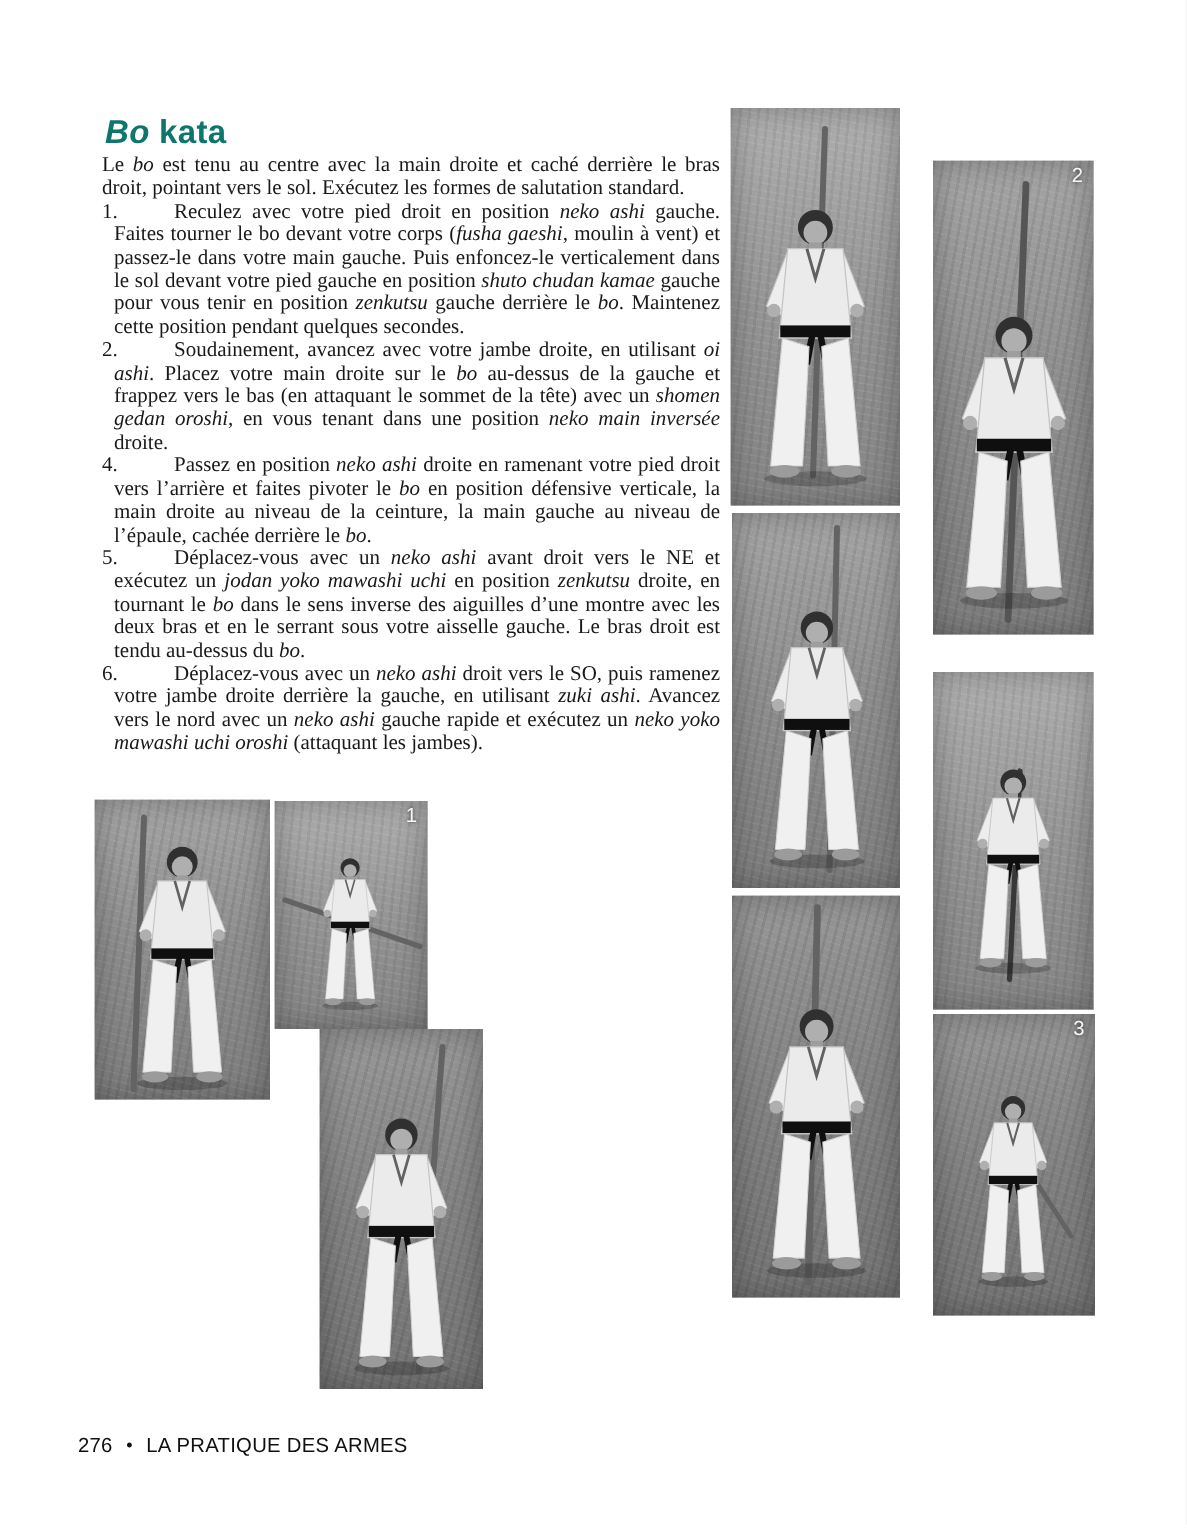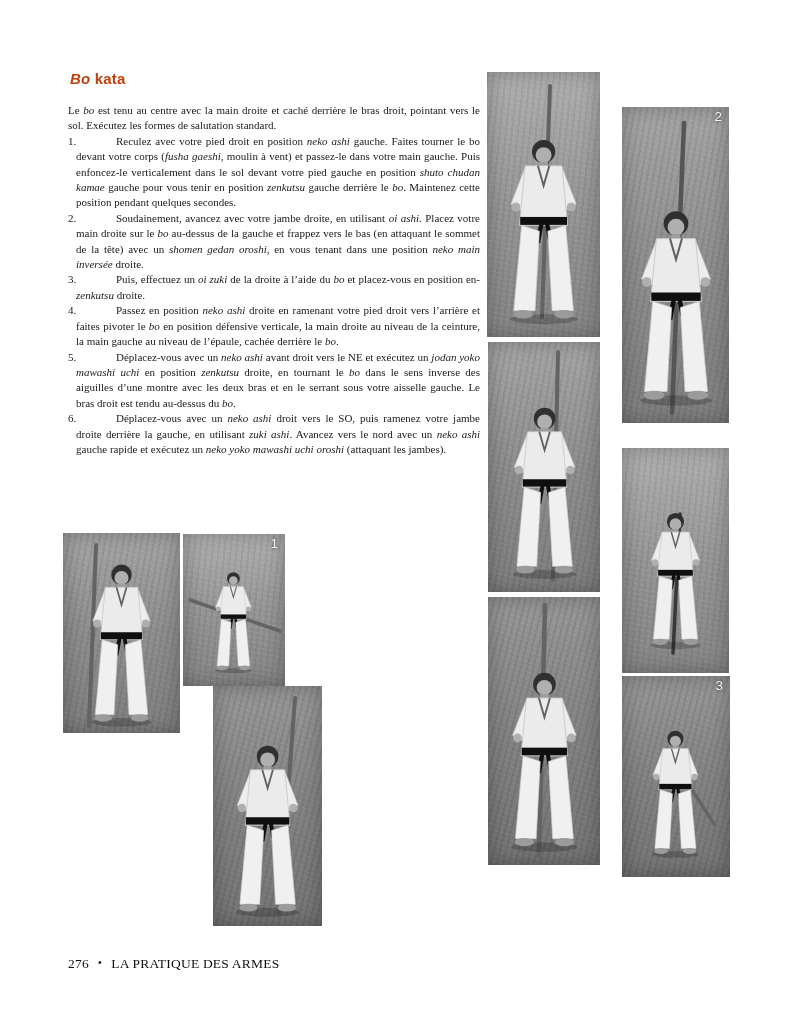--- a/index.html
+++ b/index.html
@@ -4,26 +4,26 @@
 <style>
   html,body{margin:0;padding:0;background:#e9e9e9;}
   .page{
     position:relative;width:791px;height:1024px;background:#ffffff;
     margin:0 auto;overflow:hidden;
     font-family:"Liberation Serif", serif;color:#1b1b1b;
   }
   .page-title{
     position:absolute;left:70px;top:60px;
     font-family:"Liberation Sans", sans-serif;
-    font-size:15px;letter-spacing:.2px;color:#c2410c;
+    font-size:22px;letter-spacing:.2px;color:#0f766e;
   }
   .page-title i{font-style:italic;}
   .text-col{
     position:absolute;left:68px;top:103px;width:412px;
-    font-size:11px;line-height:15.4px;text-align:justify;
+    font-size:14px;line-height:15.4px;text-align:justify;
     hyphens:none;color:#191919;
   }
   .text-col p{margin:0;}
   p.item{padding-left:8px;}
   .num{display:inline-block;width:48px;margin-left:-8px;font-style:normal;}
   i{font-style:italic;}
 
   .photo{
     position:absolute;overflow:hidden;
     filter:grayscale(1) contrast(1.03);
@@ -45,22 +45,22 @@
       repeating-linear-gradient(18deg, rgba(255,255,255,.05) 0 1px, rgba(0,0,0,0) 1px 5px),
       linear-gradient(180deg,#969696 0%,#828282 50%,#737373 100%);
   }
   .photo svg{position:absolute;inset:0;display:block;}
   .photo-num{
     position:absolute;top:2px;right:7px;
     font-family:"Liberation Sans", sans-serif;font-size:13.5px;
     color:#f3f3f3;text-shadow:0 0 3px rgba(0,0,0,.65);
   }
   .footer{
-    position:absolute;left:68px;top:956px;
-    font-family:Liberation Serif, serif;font-size:13.5px;color:#101010;
+    position:absolute;left:52px;top:956px;
+    font-family:Liberation Sans, sans-serif;font-size:13.5px;color:#101010;
     display:flex;align-items:center;gap:9px;letter-spacing:.2px;
   }
   .footer .bullet{font-size:12px;transform:translateY(-1px);}
   .hidden-defs{position:absolute;width:0;height:0;overflow:hidden;}
 </style>
 </head>
 <body>
 
 <svg class="hidden-defs" aria-hidden="true">
   <defs>
@@ -87,21 +87,20 @@
 </svg>
 
 <div class="page">
 
   <h1 class="page-title"><i>Bo</i> kata</h1>
 
   <div class="text-col">
     <p>Le <i>bo</i> est tenu au centre avec la main droite et caché derrière le bras droit, pointant vers le sol. Exécutez les formes de salutation standard.</p>
     <p class="item"><span class="num">1.</span><span>Reculez avec votre pied droit en position <i>neko ashi</i> gauche. Faites tourner le bo devant votre corps (<i>fusha gaeshi</i>, moulin à vent) et passez-le dans votre main gauche. Puis enfoncez-le verticalement dans le sol devant votre pied gauche en position <i>shuto chudan kamae</i> gauche pour vous tenir en position <i>zenkutsu</i> gauche derrière le <i>bo</i>. Maintenez cette position pendant quelques secondes.</span></p>
     <p class="item"><span class="num">2.</span><span>Soudainement, avancez avec votre jambe droite, en utilisant <i>oi ashi</i>. Placez votre main droite sur le <i>bo</i> au-dessus de la gauche et frappez vers le bas (en attaquant le sommet de la tête) avec un <i>shomen gedan oroshi</i>, en vous tenant dans une position <i>neko main inversée</i> droite.</span></p>
-    <p class="item"><span class="num">3.</span><span>Puis, effectuez un <i>oi zuki</i> de la droite à l’aide du <i>bo</i> et placez-vous en position en-<i>zenkutsu</i> droite.</span></p>
     <p class="item"><span class="num">4.</span><span>Passez en position <i>neko ashi</i> droite en ramenant votre pied droit vers l’arrière et faites pivoter le <i>bo</i> en position défensive verticale, la main droite au niveau de la ceinture, la main gauche au niveau de l’épaule, cachée derrière le <i>bo</i>.</span></p>
     <p class="item"><span class="num">5.</span><span>Déplacez-vous avec un <i>neko ashi</i> avant droit vers le NE et exécutez un <i>jodan yoko mawashi uchi</i> en position <i>zenkutsu</i> droite, en tournant le <i>bo</i> dans le sens inverse des aiguilles d’une montre avec les deux bras et en le serrant sous votre aisselle gauche. Le bras droit est tendu au-dessus du <i>bo</i>.</span></p>
     <p class="item"><span class="num">6.</span><span>Déplacez-vous avec un <i>neko ashi</i> droit vers le SO, puis ramenez votre jambe droite derrière la gauche, en utilisant <i>zuki ashi</i>. Avancez vers le nord avec un <i>neko ashi</i> gauche rapide et exécutez un <i>neko yoko mawashi uchi oroshi</i> (attaquant les jambes).</span></p>
   </div>
 
   <div class="photo" style="left:63px;top:533px;width:117px;height:200px;">
     <svg viewBox="0 0 117 200">
       <line x1="33" y1="12" x2="26" y2="193" stroke="#6e6252" stroke-width="4" stroke-linecap="round"></line>
       <use href="#karateka" transform="translate(21,28) scale(1.25)"></use>
     </svg>

